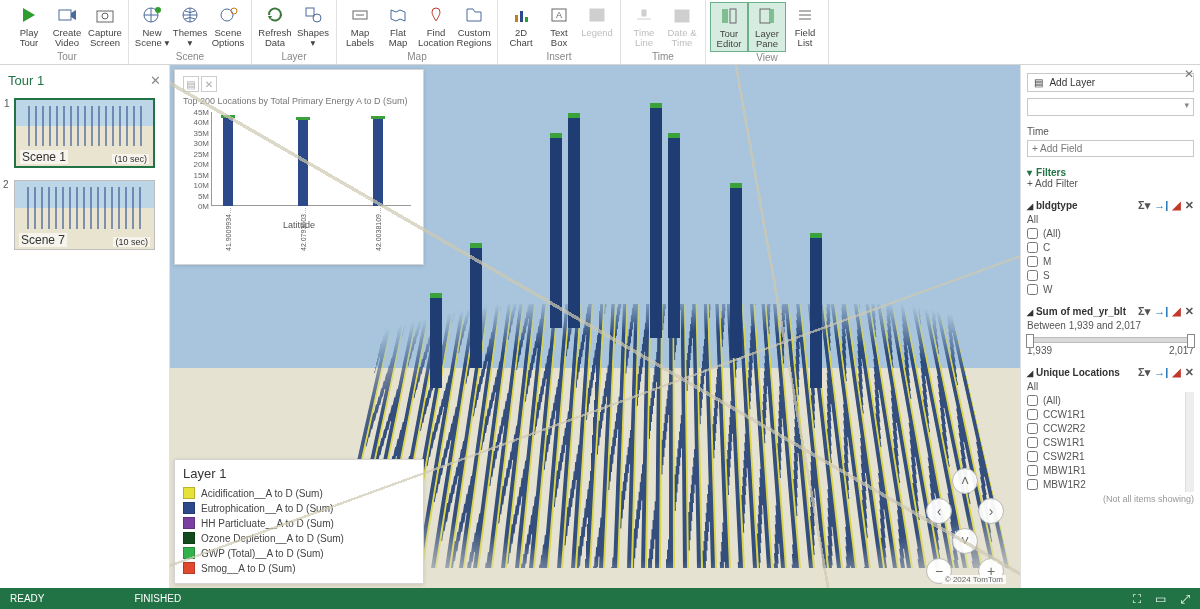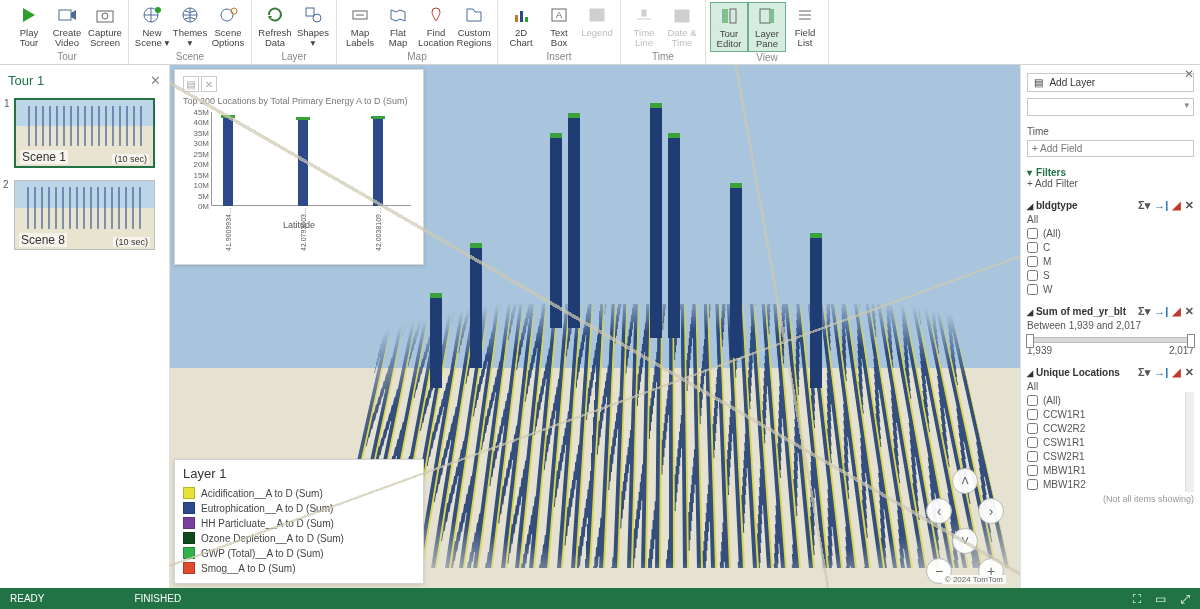--- a/index.html
+++ b/index.html
@@ -335,21 +335,21 @@
     <div id="scenes">
         <div class="scene sel">
           <span class="num">1</span>
   <div class="bars"></div>
   <span class="cap">Scene 1</span>
   <span class="dur">(10 sec)</span>
         </div>
         <div class="scene">
           <span class="num">2</span>
   <div class="bars"></div>
-  <span class="cap">Scene 8</span>
+  <span class="cap">Scene 7</span>
   <span class="dur">(10 sec)</span>
         </div>
       </div>
   </div>
 
   <div class="maparea">
     <div class="cityfield"></div>
 
     <div class="col3d" style="left:380px; bottom:260px; height:190px;"></div>
     <div class="col3d" style="left:398px; bottom:260px; height:210px;"></div>

